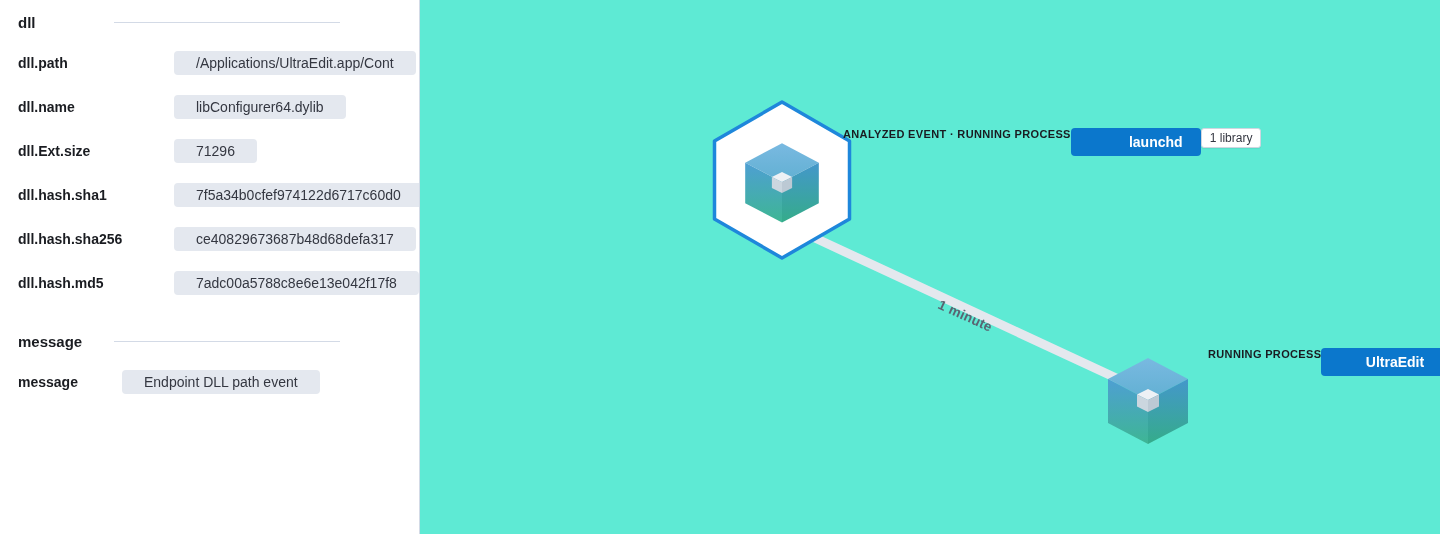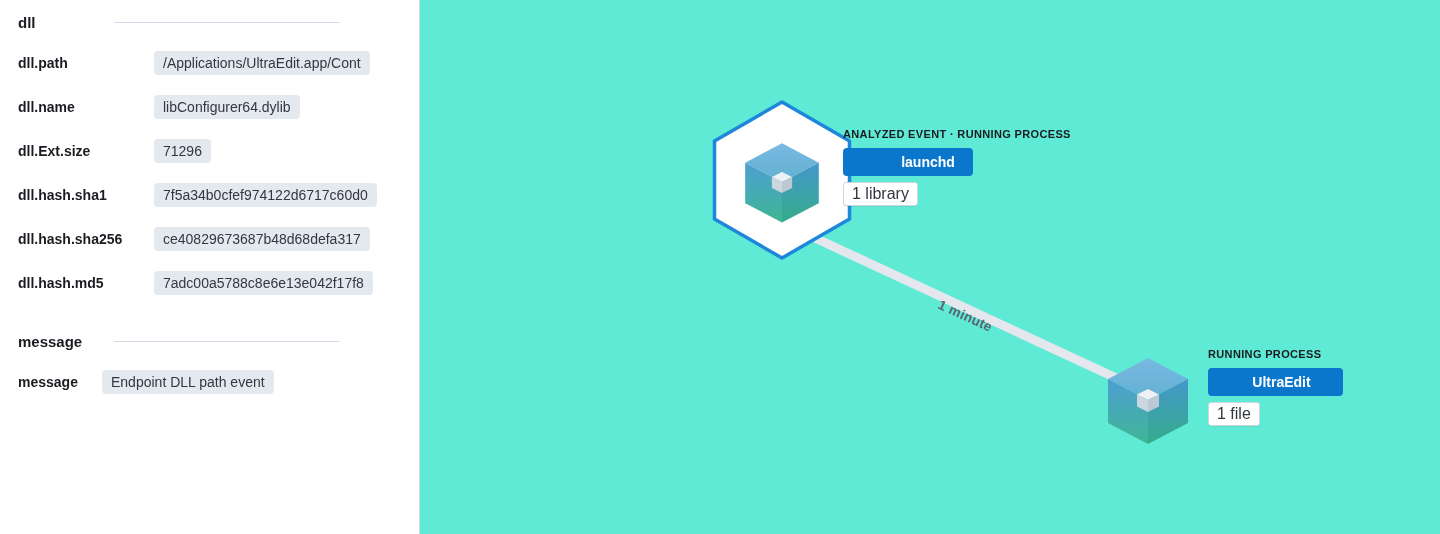--- a/index.html
+++ b/index.html
@@ -65,45 +65,46 @@
     min-width: 0;
   }
   .field-value {
     display: inline-block;
     max-width: 100%;
     overflow: hidden;
     white-space: nowrap;
     background: #e4e8ef;
     color: #343741;
     border-radius: 4px;
-    padding: 3px 9px;
+    padding: 3px 22px;
     font-size: 14px;
     line-height: 18px;
     vertical-align: top;
+    margin-left: 20px;
   }
   .section-gap { margin-top: 38px; }
   .abs { position: absolute; }
 
   .edge-svg { pointer-events: none; }
 
   .edge-duration-label {
     position: absolute;
     left: 942px; top: 297px;
     font-size: 13.5px;
     font-weight: 700;
     color: #5a6472;
     transform: rotate(24.5deg);
     transform-origin: 0 0;
     letter-spacing: 0.3px;
   }
 
   .node-labels {
     position: absolute;
     display: flex;
-    flex-direction: column;
+    flex-direction: row;
     align-items: flex-start;
   }
   .node-kind-label {
     font-size: 11px;
     font-weight: 700;
     color: #1a1c21;
     letter-spacing: 0.35px;
     white-space: nowrap;
     margin-bottom: 8px;
   }
@@ -120,21 +121,21 @@
     cursor: pointer;
     margin-bottom: 6px;
   }
   .btn-launchd { width: 130px; padding-left: 40px; }
   .btn-ultraedit { width: 135px; padding-left: 12px; }
   .node-stats-badge {
     background: #fff;
     border: 1px solid #cfd6e0;
     border-radius: 3px;
     box-shadow: 0 1px 1px rgba(0,0,0,0.06);
-    font-size: 16px;
+    font-size: 12px;
     color: #343741;
     padding: 2px 8px;
     white-space: nowrap;
   }
 </style>
 </head>
 <body>
 
 <div id="app">
 

